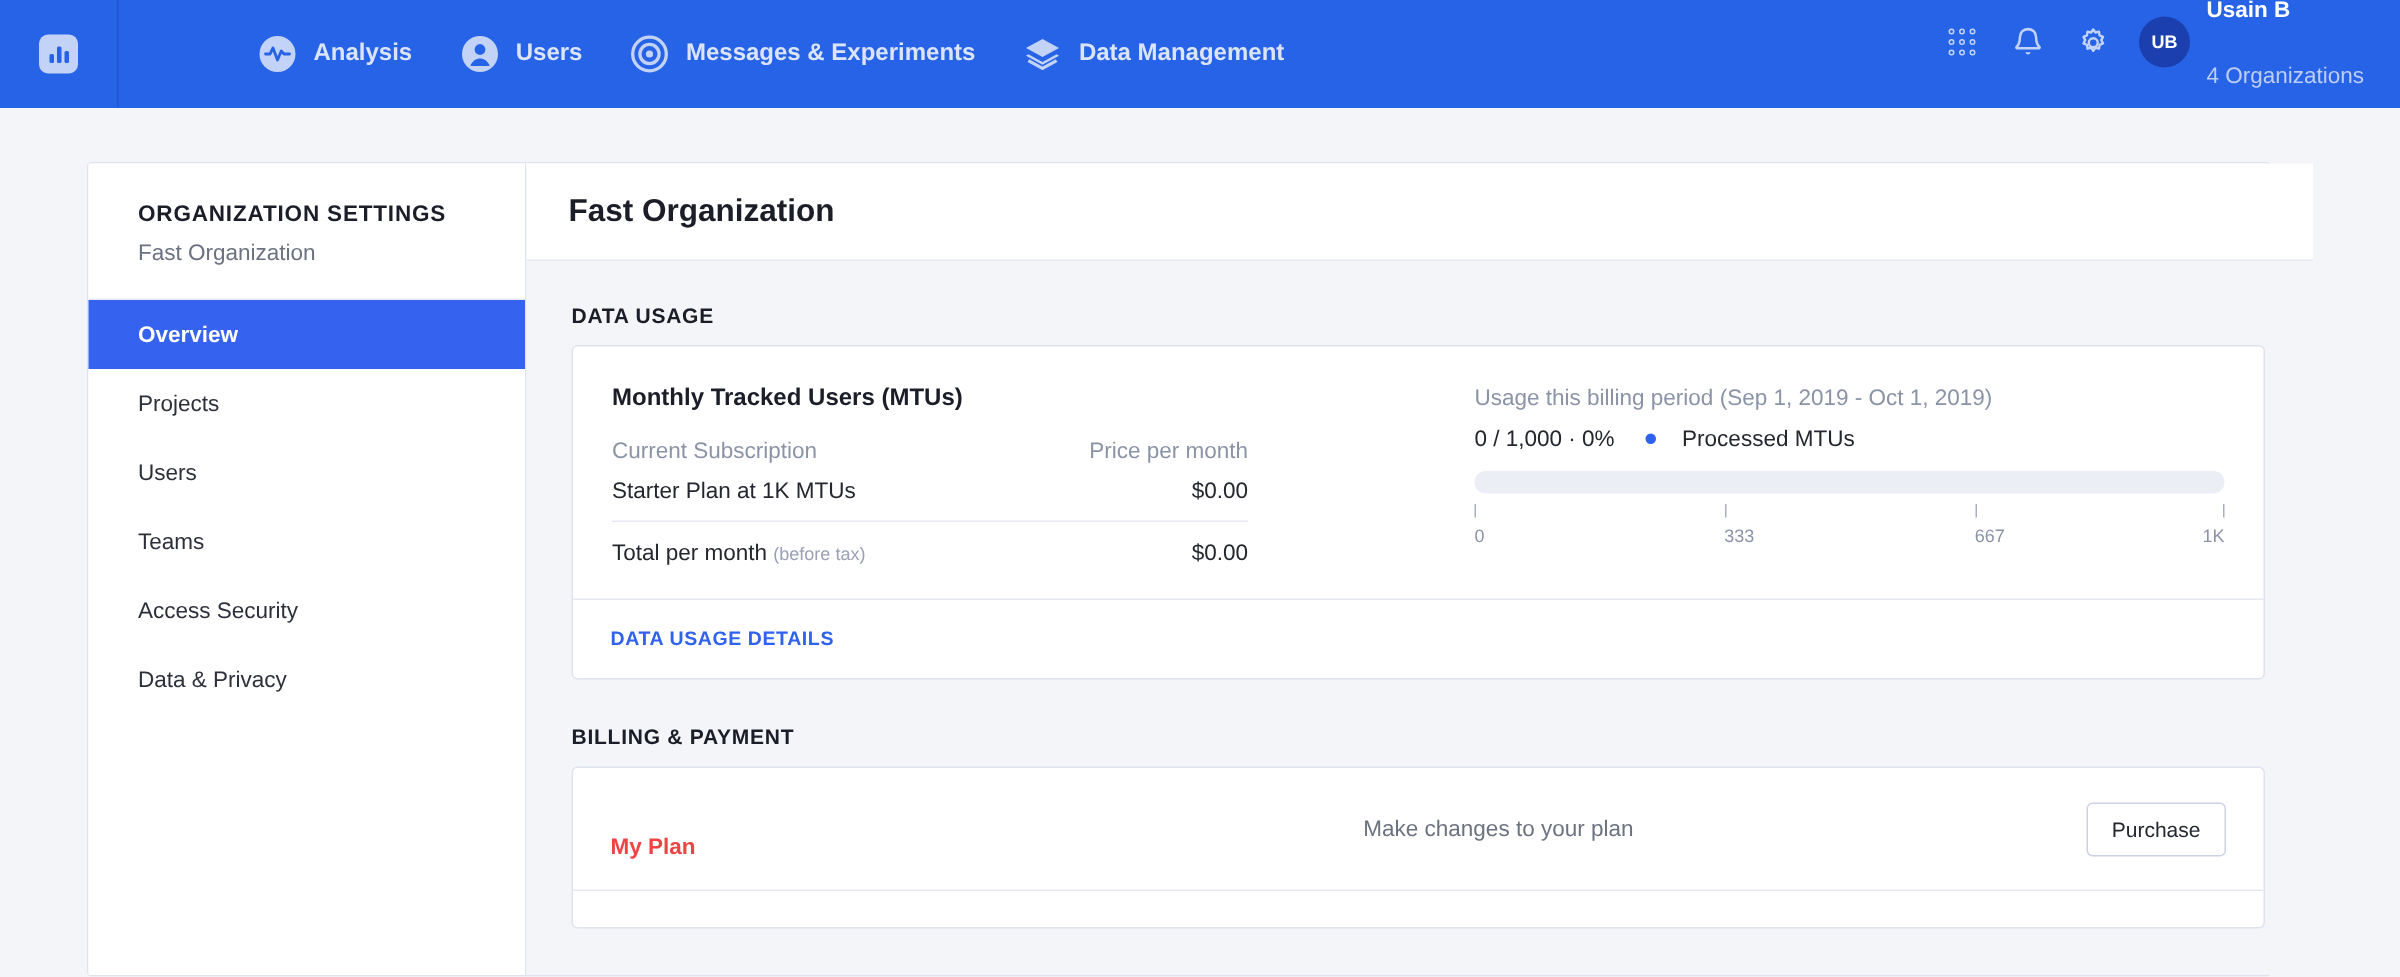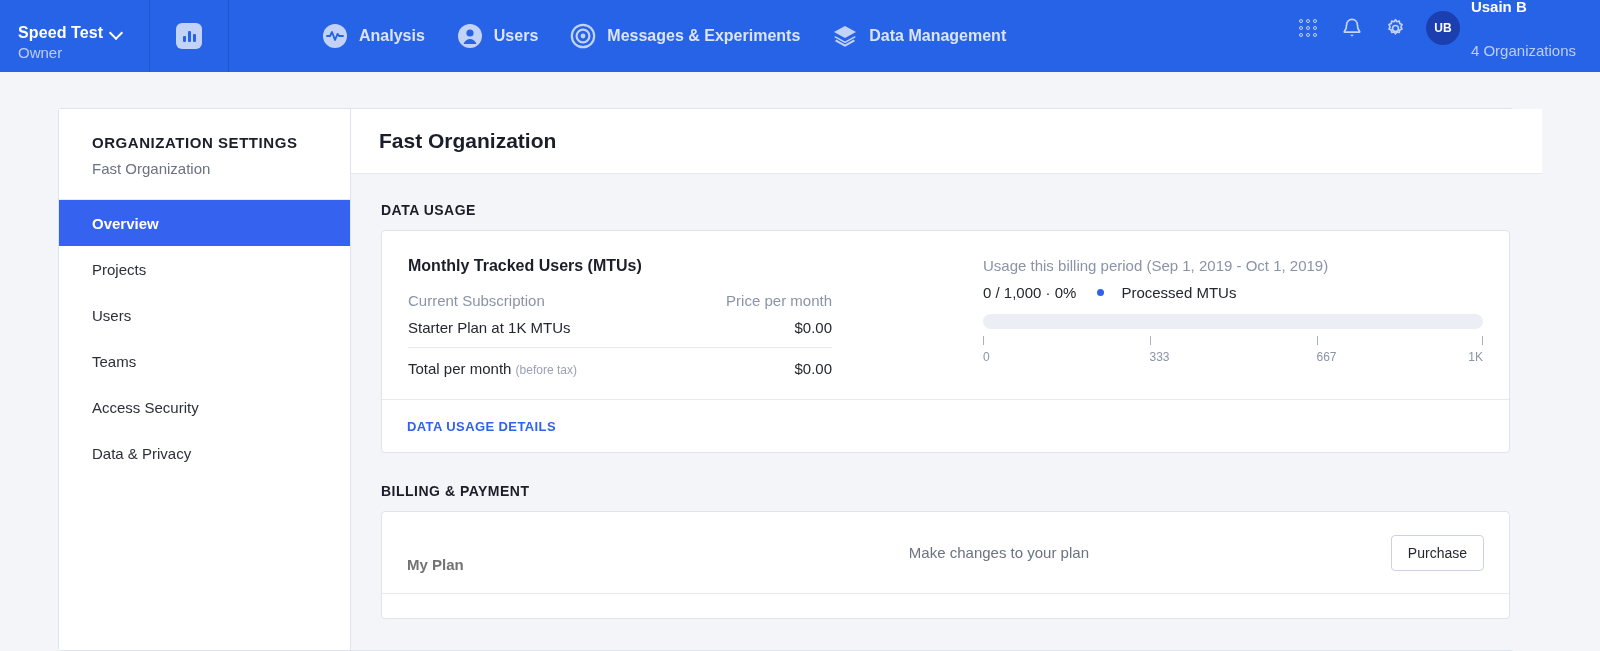--- a/index.html
+++ b/index.html
@@ -138,40 +138,33 @@
   }
   .link-action {
     font-size: 13px; font-weight: bold; color: #2f62ef;
     letter-spacing: .4px; cursor: pointer;
   }
 
   .billing-row {
     display: flex; align-items: center; padding: 20px 25px 20px 25px;
     border-bottom: 1px solid #e6e9f2; min-height: 69px;
   }
-  .billing-label { font-size: 15px; font-weight: bold; color: #737373; width: 300px; flex: none; margin-top: 24px; }
+  .billing-label { font-size: 15px; font-weight: bold; color: #ef4444; width: 300px; flex: none; margin-top: 24px; }
   .billing-desc { flex: 1; font-size: 15px; color: #6b7280; text-align: center; padding-right: 100px; }
   .btn-outline {
     background: #ffffff; border: 1px solid #ccd2e3; border-radius: 4px;
     font-size: 14px; color: #25272f; font-family: "Liberation Sans", sans-serif;
     padding: 9px 16px; cursor: pointer;
   }
 </style>
 </head>
 <body>
 
 <div class="topnav">
 
-  <div class="org-switch">
-    <div class="org-switch-row">
-      <span class="org-switch-name">Speed Test</span>
-      <span class="chev"></span>
-    </div>
-    <span class="org-switch-role">Owner</span>
-  </div>
 
   <div class="nav-app-icon-cell">
     <span class="app-icon-sq">
         <i></i>
         <i></i>
         <i></i>
       </span>
   </div>
 
   <div class="nav-main">

